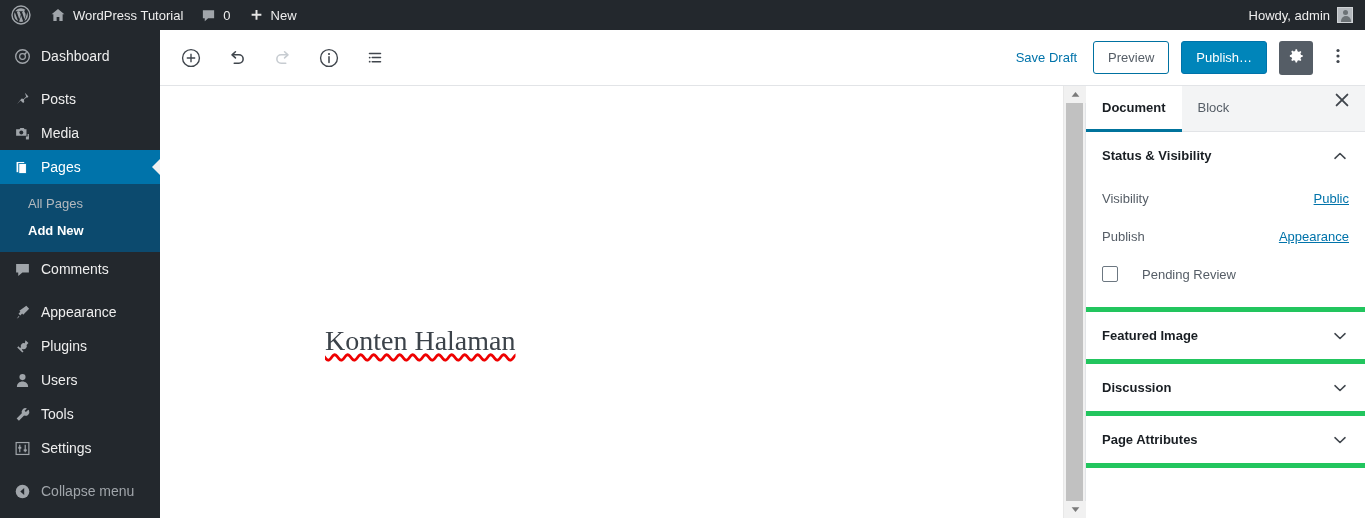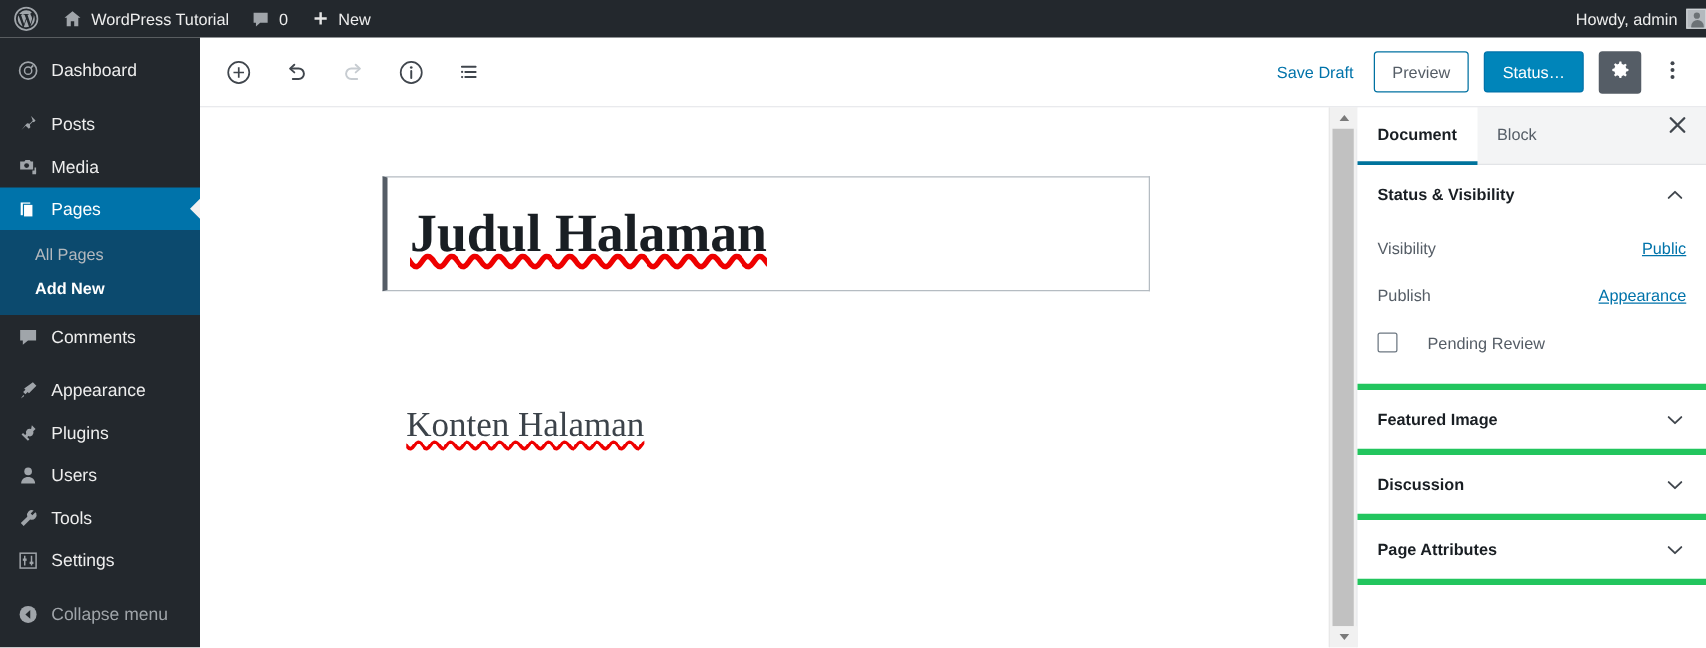--- a/index.html
+++ b/index.html
@@ -24,21 +24,21 @@
   .ab-item {
     display: flex; align-items: center; gap: 7px;
     height: 30px; padding: 0 9px;
     color: #eee; white-space: nowrap;
   }
   .ab-wp-logo { padding: 0 10px 0 11px; }
   .ab-icon { display: inline-flex; align-items: center; justify-content: center; }
   .ab-right {
     margin-left: auto;
     display: flex; align-items: flex-end; gap: 8px;
-    height: 30px;
+    padding-right: 12px; height: 30px;
   }
   .ab-avatar {
     width: 16px; height: 16px;
     background: #b4b9be;
     display: inline-block;
     position: relative;
     border: 1px solid #cfd3d6;
   }
   .ab-avatar::before {
     content: ""; position: absolute; left: 5px; top: 2px;
@@ -480,21 +480,21 @@
             <path d="M6 7h12M9 11.5h9M9 16h9" stroke="#40464d" stroke-width="1.7" stroke-linecap="round"></path>
             <circle cx="6.2" cy="11.5" r="1" fill="#40464d"></circle>
             <circle cx="6.2" cy="16" r="1" fill="#40464d"></circle>
           </svg>
       </button>
     </div>
 
     <div class="hdr-right">
       <button class="savedraft">Save Draft</button>
       <button class="btn-preview">Preview</button>
-      <button class="btn-publish">Status…</button>
+      <button class="btn-publish">Publish…</button>
       <button class="btn-gear">
         <span>
           <svg width="18" height="18" viewBox="0 0 24 24">
               <path d="M12 8.2a3.8 3.8 0 1 0 0 7.6 3.8 3.8 0 0 0 0-7.6zm9 4.8v-2l-2.3-.5a6.9 6.9 0 0 0-.8-1.9l1.3-2-1.4-1.4-2 1.3a6.9 6.9 0 0 0-1.9-.8L13.4 3h-2l-.5 2.3c-.7.2-1.3.4-1.9.8l-2-1.3L5.6 6.2l1.3 2c-.4.6-.6 1.2-.8 1.9L3.8 11v2l2.3.5c.2.7.4 1.3.8 1.9l-1.3 2 1.4 1.4 2-1.3c.6.4 1.2.6 1.9.8l.5 2.3h2l.5-2.3c.7-.2 1.3-.4 1.9-.8l2 1.3 1.4-1.4-1.3-2c.4-.6.6-1.2.8-1.9z" fill="#fff"></path>
             </svg>
         </span>
       </button>
       <button class="btn-kebab">
         <span>
           <svg width="18" height="20" viewBox="0 0 18 20">
@@ -503,23 +503,20 @@
               <circle cx="9" cy="15.5" r="1.6" fill="#40464d"></circle>
             </svg>
         </span>
       </button>
     </div>
   </div>
 
   <div id="edbody">
 
     <div id="edcontent">
-      <div class="title-block">
-        <div class="title-text">Judul Halaman</div>
-      </div>
       <div class="content-para">Konten Halaman</div>
     </div>
 
     <div id="scrollcol">
       <div class="sc-arrow">
         <svg width="9" height="7" viewBox="0 0 10 7">
             <path d="M5 0.8 9.3 6H0.7z" fill="#7a7a7a"></path>
           </svg>
       </div>
       <div class="sc-thumb"></div>

